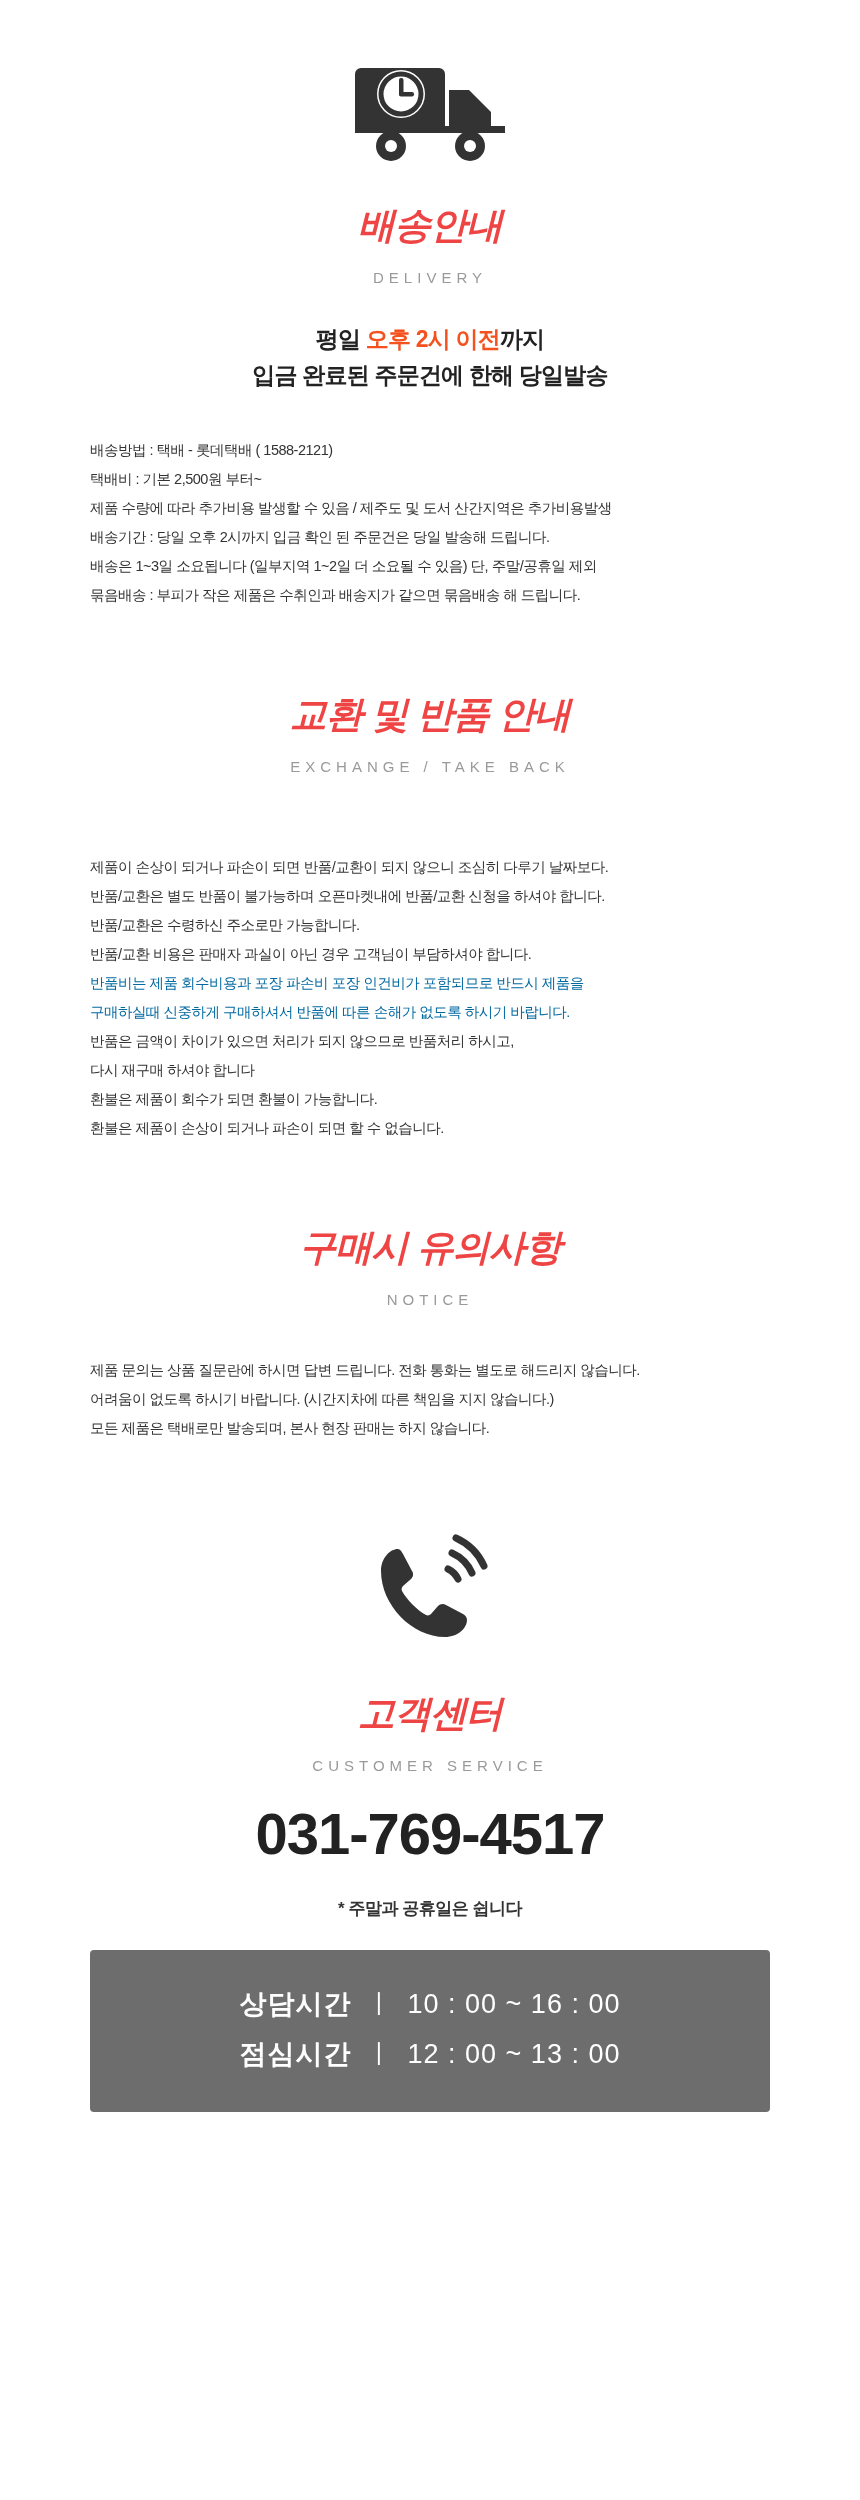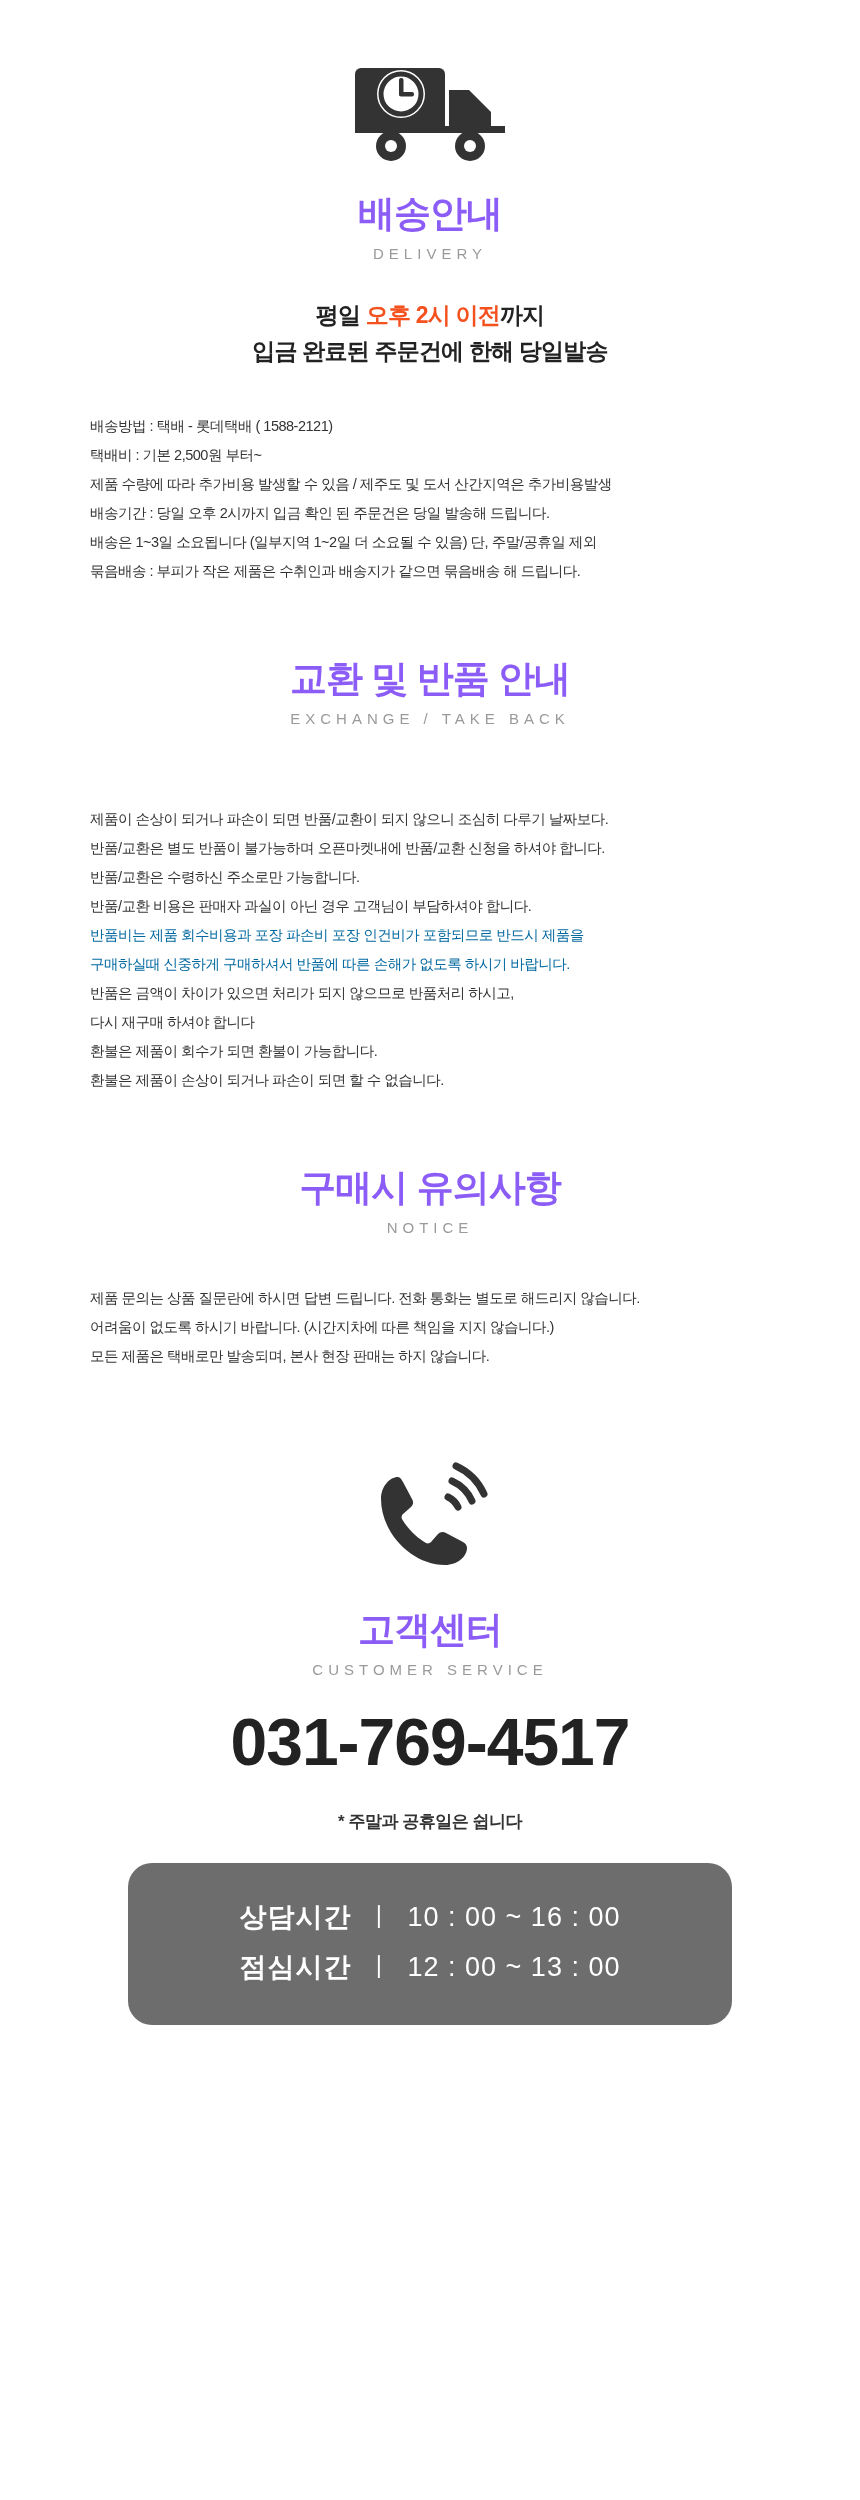--- a/index.html
+++ b/index.html
@@ -37,24 +37,25 @@
     width: 120px;
     height: 120px;
     display: block;
   }
 
   
   .sec-title {
     font-size: 37px;
     font-weight: bold;
     letter-spacing: -1px;
-    color: #8b5cf6;
-    text-align: center;
-    margin: 0;
+    color: #ef4444;
+    text-align: center;
+    margin: 12px;
     line-height: 1.25;
+    font-style: italic;
   }
   .sec-sub {
     font-size: 15px;
     letter-spacing: 5px;
     color: #9a9a9a;
     text-align: center;
     margin: 8px 0 0 0;
     font-weight: normal;
   }
 
@@ -92,39 +93,39 @@
   .gap-26 { height: 26px; }
   .gap-30 { height: 30px; }
   .gap-36 { height: 36px; }
   .gap-42 { height: 42px; }
   .gap-48 { height: 48px; }
   .gap-70 { height: 70px; }
   .gap-80 { height: 80px; }
 
   
   .cs-phone {
-    font-size: 66px;
+    font-size: 58px;
     font-weight: bold;
     color: #222222;
     letter-spacing: -1px;
     margin: 0;
     text-align: center;
   }
   .cs-note {
     font-size: 17px;
     font-weight: bold;
     color: #333333;
     margin: 0;
     text-align: center;
     letter-spacing: -0.5px;
   }
   .hours-box {
-    width: 604px;
+    width: 680px;
     background: #6d6d6d;
-    border-radius: 24px;
+    border-radius: 4px;
     padding: 30px 0 32px 0;
     box-sizing: border-box;
   }
   .hours-row {
     color: #ffffff;
     font-size: 27px;
     text-align: center;
     letter-spacing: 1px;
     line-height: 1.85;
     font-weight: normal;

